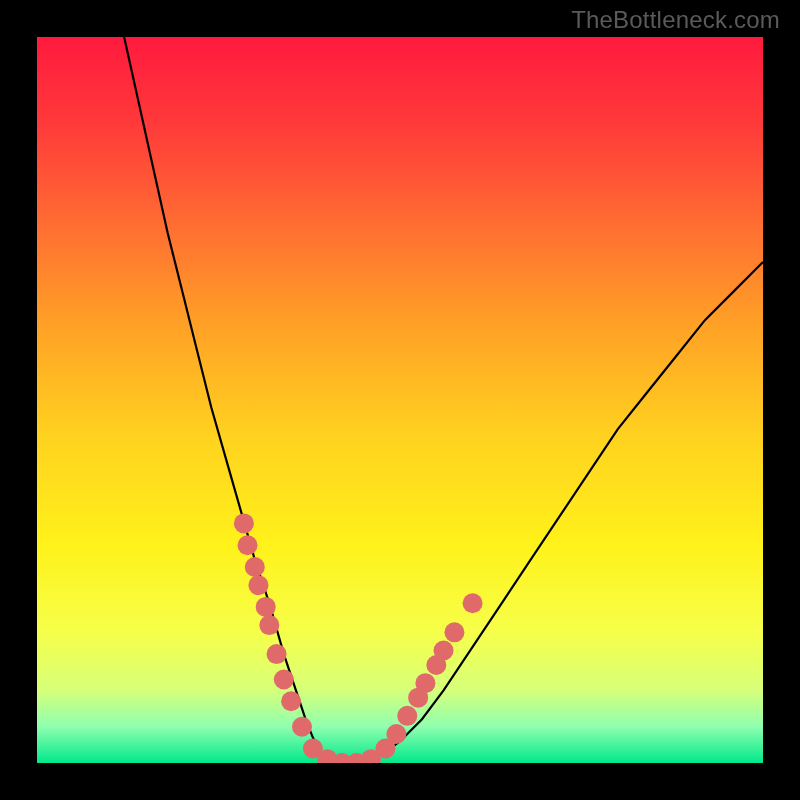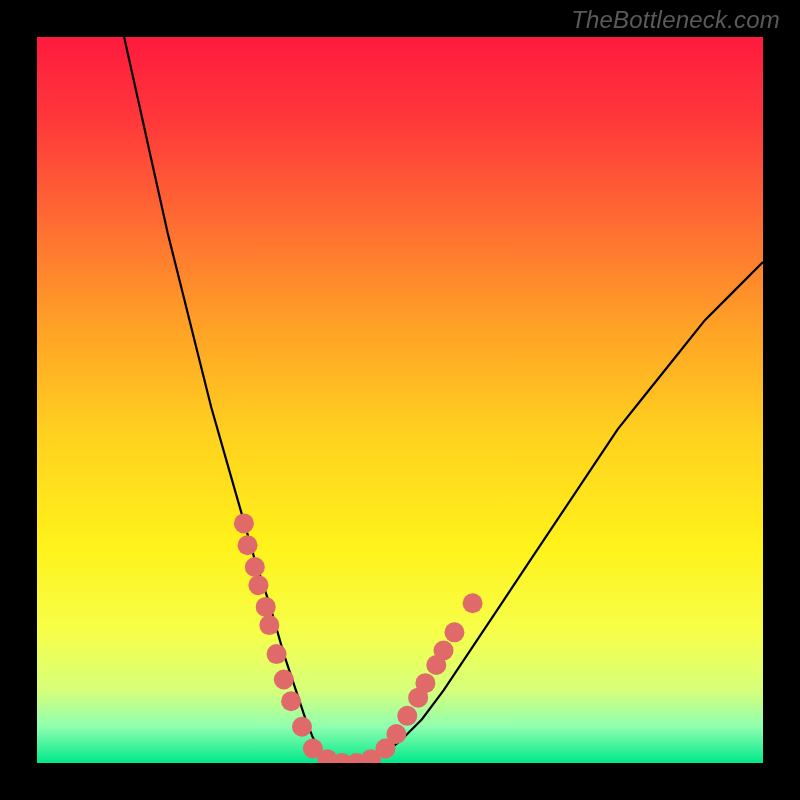--- a/index.html
+++ b/index.html
@@ -11,21 +11,20 @@
     overflow: hidden;
     font-family: Arial, Helvetica, sans-serif;
   }
   .frame {
     position: absolute;
     left: 0;
     top: 0;
     width: 800px;
     height: 578px;
     background: #000;
-    font-style: italic;
   }
   .plot-area {
     position: absolute;
     left: 37px;
     top: 37px;
     width: 726px;
     height: 726px;
   }
   .watermark {
     position: absolute;

